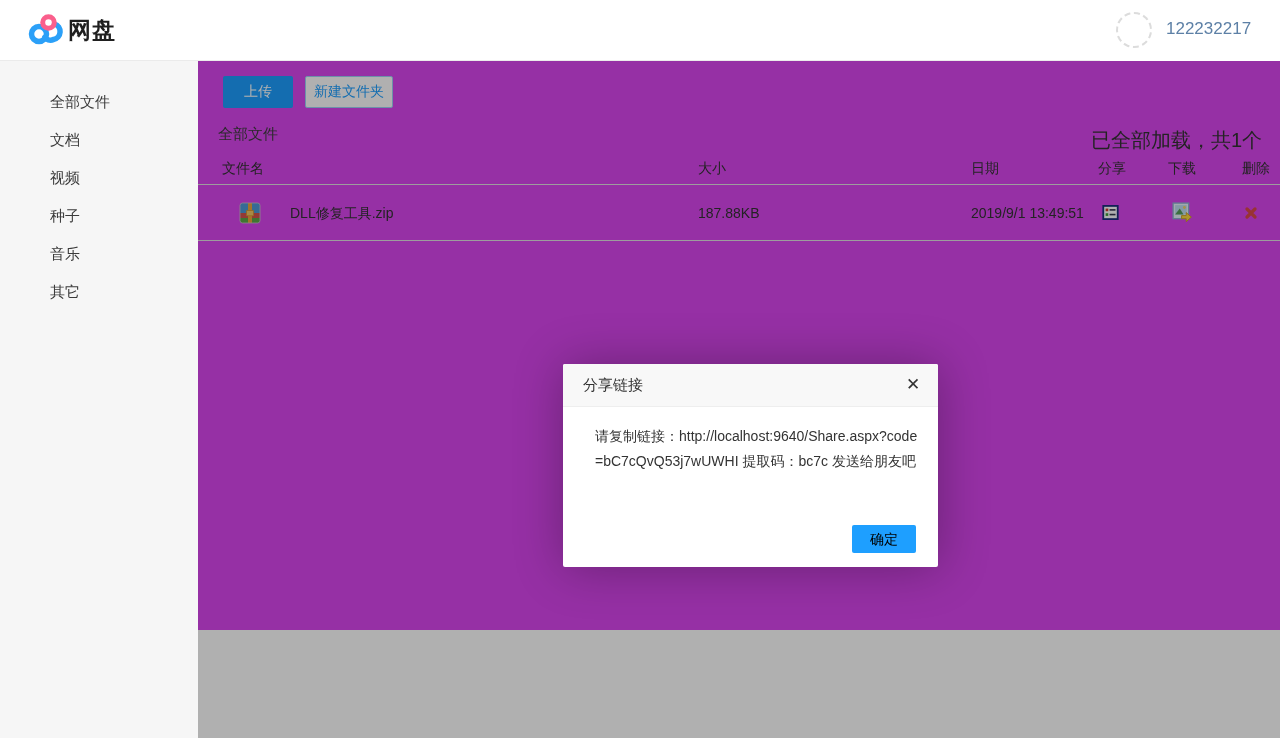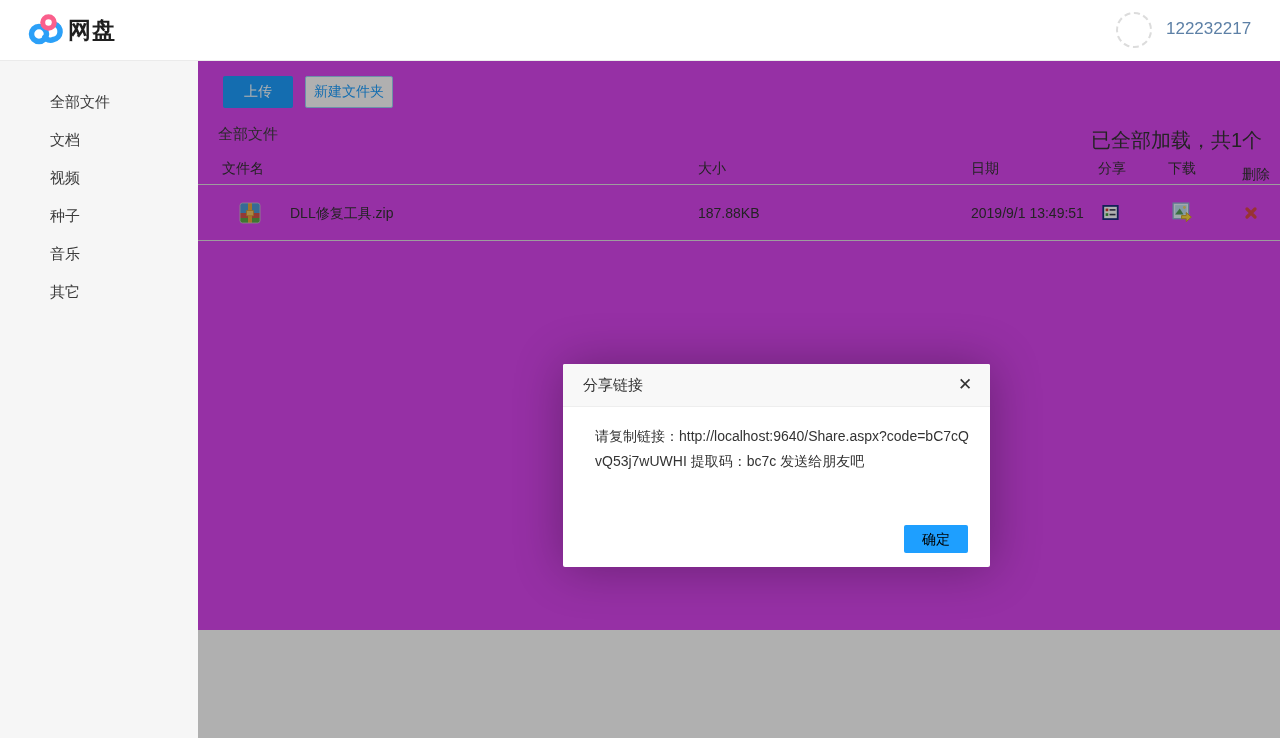--- a/index.html
+++ b/index.html
@@ -25,34 +25,34 @@
   .breadcrumb { position:absolute; left:20px; top:64px; font-size:15px; color:#3d3d3d; }
   .load-status { position:absolute; right:18px; top:66px; font-size:20px; color:#333; }
 
   .table-head { position:absolute; left:0; top:92px; width:1082px; height:32px; border-bottom:1px solid #e4e4e4; font-size:14px; color:#333; }
   .table-head span { position:absolute; top:7px; }
   .col-name { left:24px; }
   .col-size { left:500px; }
   .col-date { left:738px;margin-left:35px; }
   .col-share { left:900px; }
   .col-down  { left:970px; }
-  .col-del   { left:1044px;margin-top:6px; }
+  .col-del   { left:1044px; }
 
   .file-row { position:absolute; left:0; top:124px; width:1082px; height:56px; border-bottom:1px solid #e4e4e4; font-size:14px; color:#333; }
   .file-row span { position:absolute; top:20px; }
   .file-icon { position:absolute; left:40px; top:16px; width:24px; height:24px; }
   .fname { left:92px; cursor:pointer; }
   .row-icon { position:absolute; cursor:pointer; }
   .ic-share { left:904px; top:19px; width:17px; height:17px; }
   .ic-down  { left:974px; top:17px; width:20px; height:20px; }
   .ic-del   { left:1046px; top:21px; width:14px; height:14px; }
 
   
   .overlay { position:absolute; left:198px; top:61px; width:1082px; height:677px; background:rgba(0,0,0,0.31); z-index:40; }
-  .modal { position:absolute; left:563px; top:364px; width:427px; height:203px; background:#fff; z-index:50; box-shadow:1px 1px 50px rgba(0,0,0,.3); border-radius:2px; }
+  .modal { position:absolute; left:563px; top:364px; width:375px; height:203px; background:#fff; z-index:50; box-shadow:1px 1px 50px rgba(0,0,0,.3); border-radius:2px; }
   .modal-titlebar { position:relative; height:43px; background:#f8f8f8; border-bottom:1px solid #eee; border-radius:2px 2px 0 0; }
   .modal-title { position:absolute; left:20px; top:0; line-height:42px; font-size:15px; color:#333; }
   .modal-close { position:absolute; right:15px; top:11px; width:20px; height:20px; font-size:17px; line-height:20px; text-align:center; color:#333; cursor:pointer; }
   .modal-body { padding:17px 20px 0 32px; font-size:14px; line-height:25px; color:#333; word-break:break-all; }
   .btn-confirm { position:absolute; right:22px; bottom:14px; height:28px; line-height:28px; padding:0 18px; background:var(--accent,#1E9FFF); color:#000000; font-size:14px; border:none; border-radius:2px; cursor:pointer; }
 </style>
 </head>
 <body>
 
 <div class="page">

